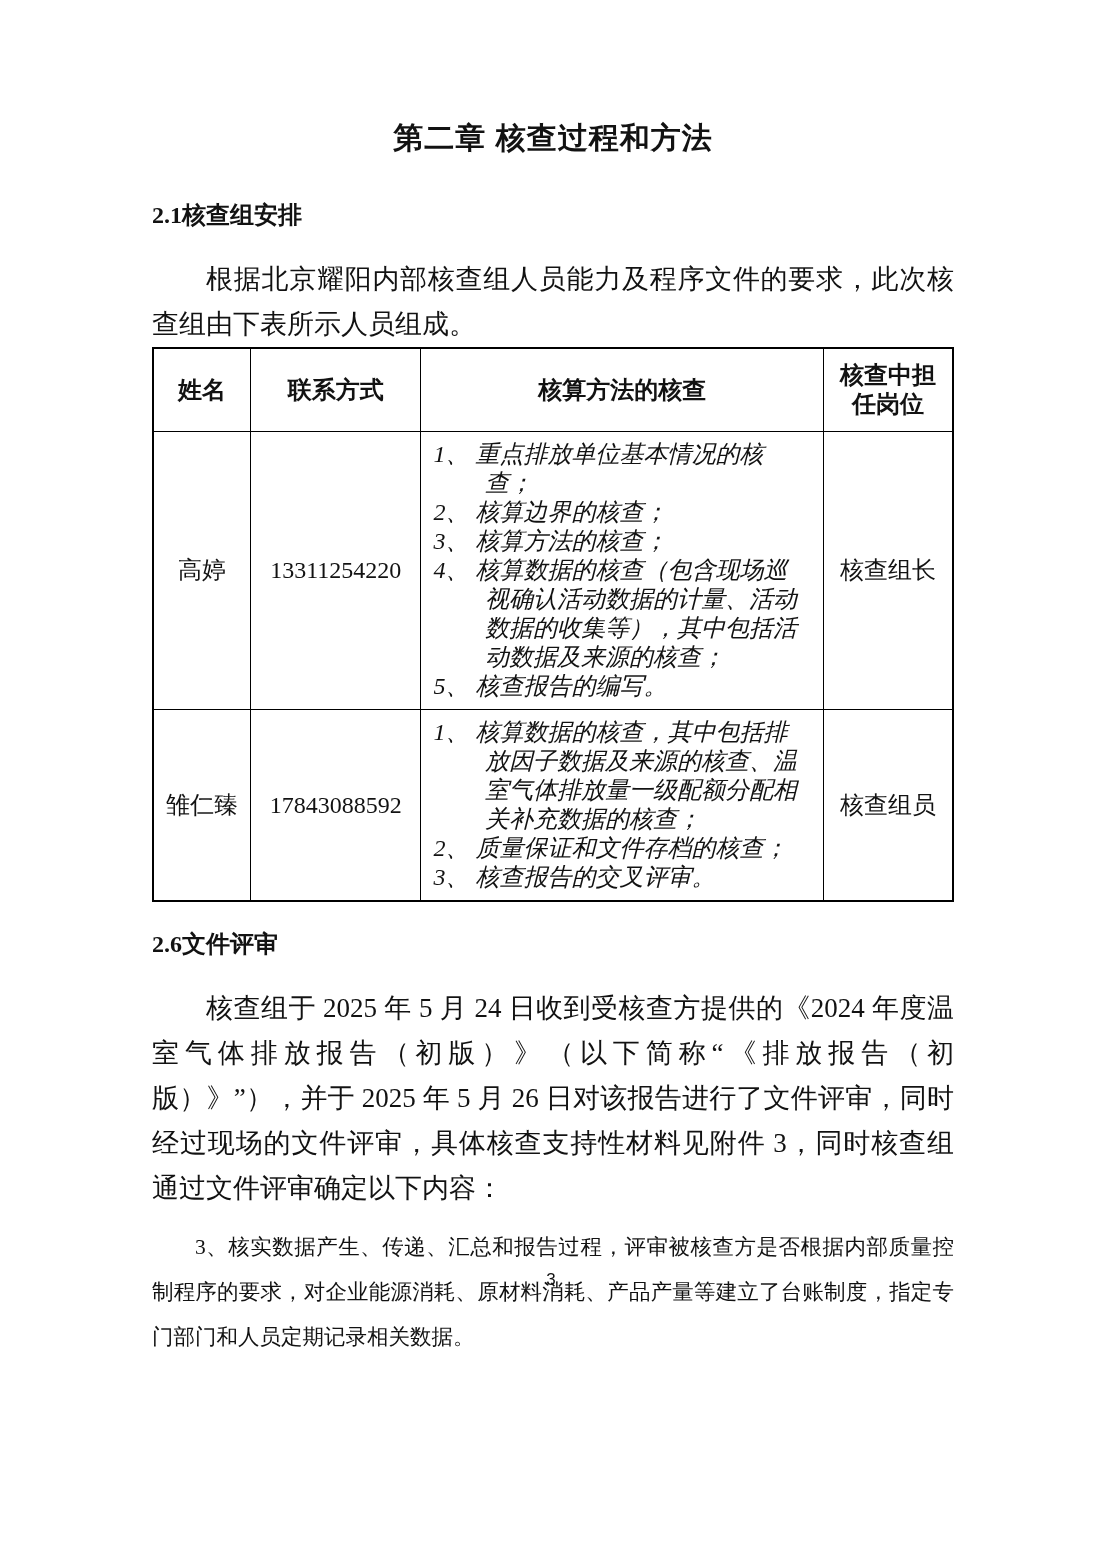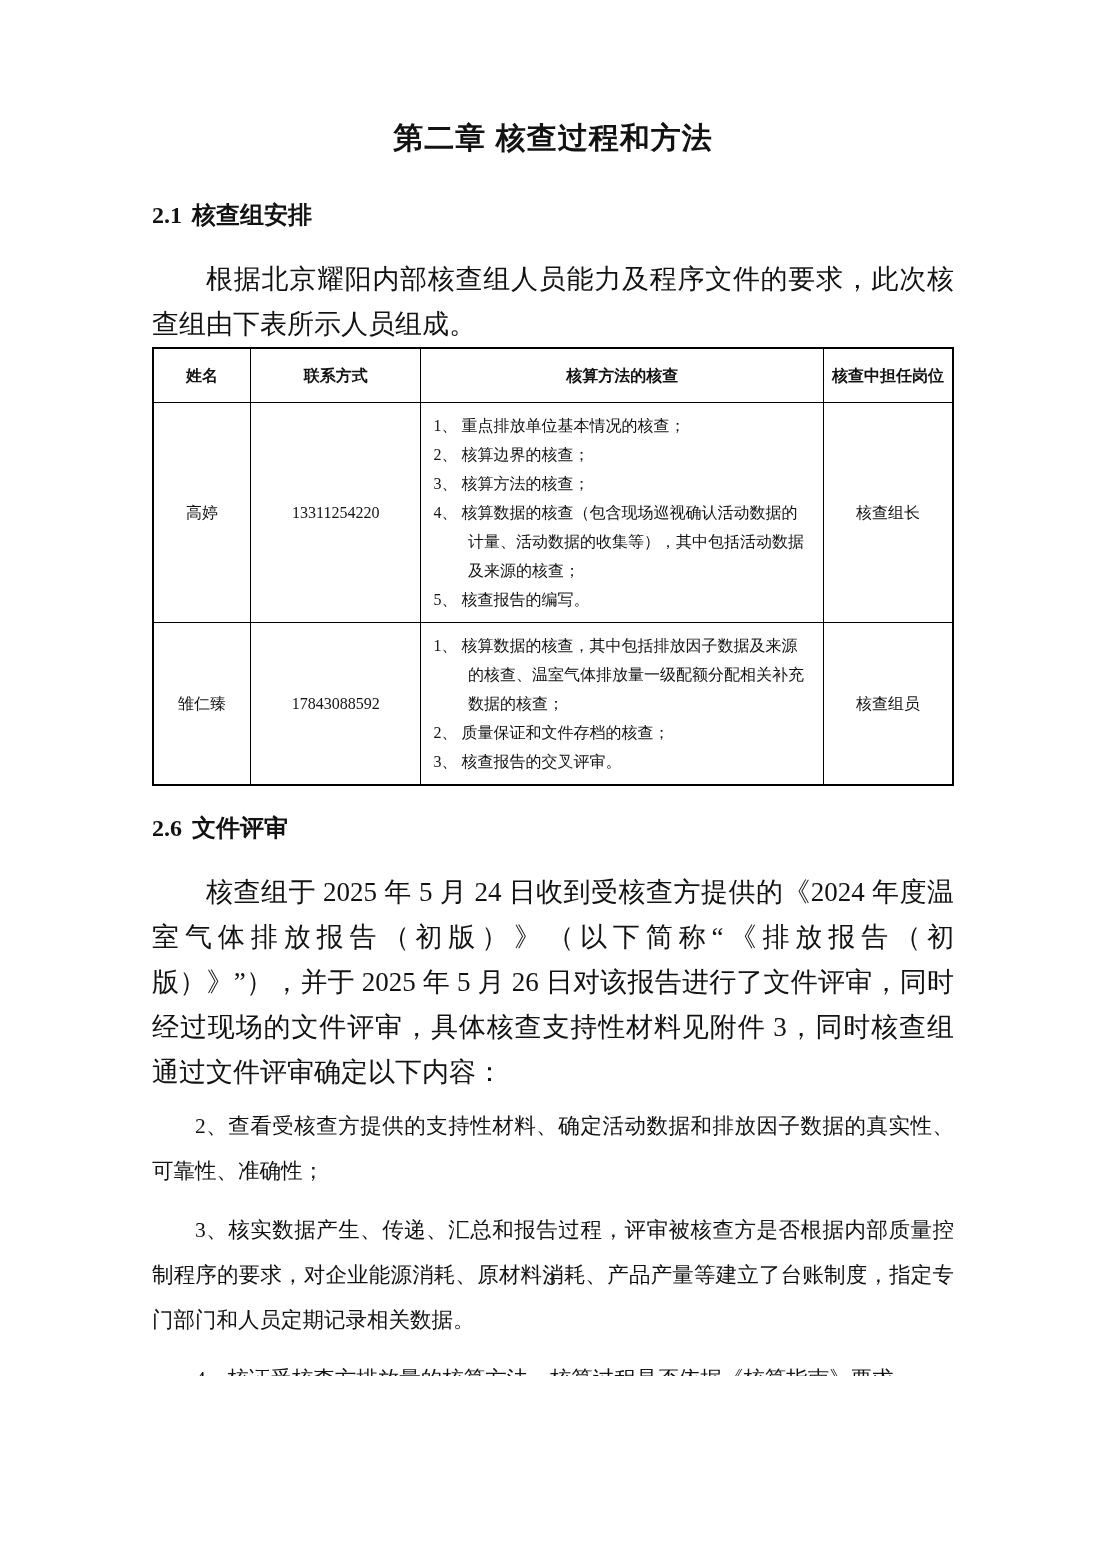--- a/index.html
+++ b/index.html
@@ -21,21 +21,21 @@
     font-weight: 800;
     text-align: center;
     letter-spacing: 1px;
   }
 
   h2.section-heading {
     margin-top: 40px;
     font-size: 24px;
     font-weight: bold;
   }
-  h2 .sec-num { font-family: "Liberation Serif", "DejaVu Serif", serif; margin-right: 10px; }
+  h2 .sec-num { font-family: "Liberation Serif", "DejaVu Serif", serif; }
   h2 .sec-txt { font-family: Liberation Sans, sans-serif; font-weight: 700; }
 
   p.body-para {
     margin-top: 26px;
     font-size: 27px;
     line-height: 45px;
     text-align: justify;
     text-indent: 2em;
   }
 
@@ -43,31 +43,31 @@
     margin: 26px 0 18px;
     text-align: center;
     font-size: 19px;
     font-weight: 600;
   }
 
   table.team-table {
     width: 100%;
     border-collapse: collapse;
     border: 2px solid #000;
-    font-size: 16px;
+    font-size: 24px;
   }
   .team-table th, .team-table td {
     border: 1.5px solid #000;
     line-height: 29px;
     padding: 9px 8px;
     vertical-align: middle;
   }
   .team-table th { font-weight: bold; text-align: center; padding: 12px 6px; }
   .team-table td.c-center { text-align: center; }
-  .team-table td.c-duties { padding: 8px 12px; }
+  .team-table td.c-duties { padding: 8px 12px; font-style: italic; }
   .duty-item {
     padding-left: 2.15em;
     text-indent: -2.15em;
     text-align: left;
   }
   .duty-plain { padding-left: 0; text-indent: 0; }
 
   h2.second { margin-top: 26px; }
 
   p.list-para {
@@ -142,19 +142,18 @@
       </tr>
     </tbody>
   </table>
 
   <h2 class="section-heading second">
     <span class="sec-num">2.6</span><span class="sec-txt">文件评审</span>
   </h2>
 
   <p class="body-para">核查组于 2025 年 5 月 24 日收到受核查方提供的《2024 年度温室气体排放报告（初版）》（以下简称“《排放报告（初版）》”），并于 2025 年 5 月 26 日对该报告进行了文件评审，同时经过现场的文件评审，具体核查支持性材料见附件 3，同时核查组通过文件评审确定以下内容：</p>
 
-  <p class="list-para">2、查看受核查方提供的支持性材料、确定活动数据和排放因子数据的真实性、可靠性、准确性；</p>
   <p class="list-para gap-lg">3、核实数据产生、传递、汇总和报告过程，评审被核查方是否根据内部质量控制程序的要求，对企业能源消耗、原材料消耗、产品产量等建立了台账制度，指定专门部门和人员定期记录相关数据。</p>
   <p class="list-para gap-lg">4、核证受核查方排放量的核算方法、核算过程是否依据《核算指南》要求</p>
 
   <div class="page-number">3</div>
 
 </div>
 
 </body></html>

